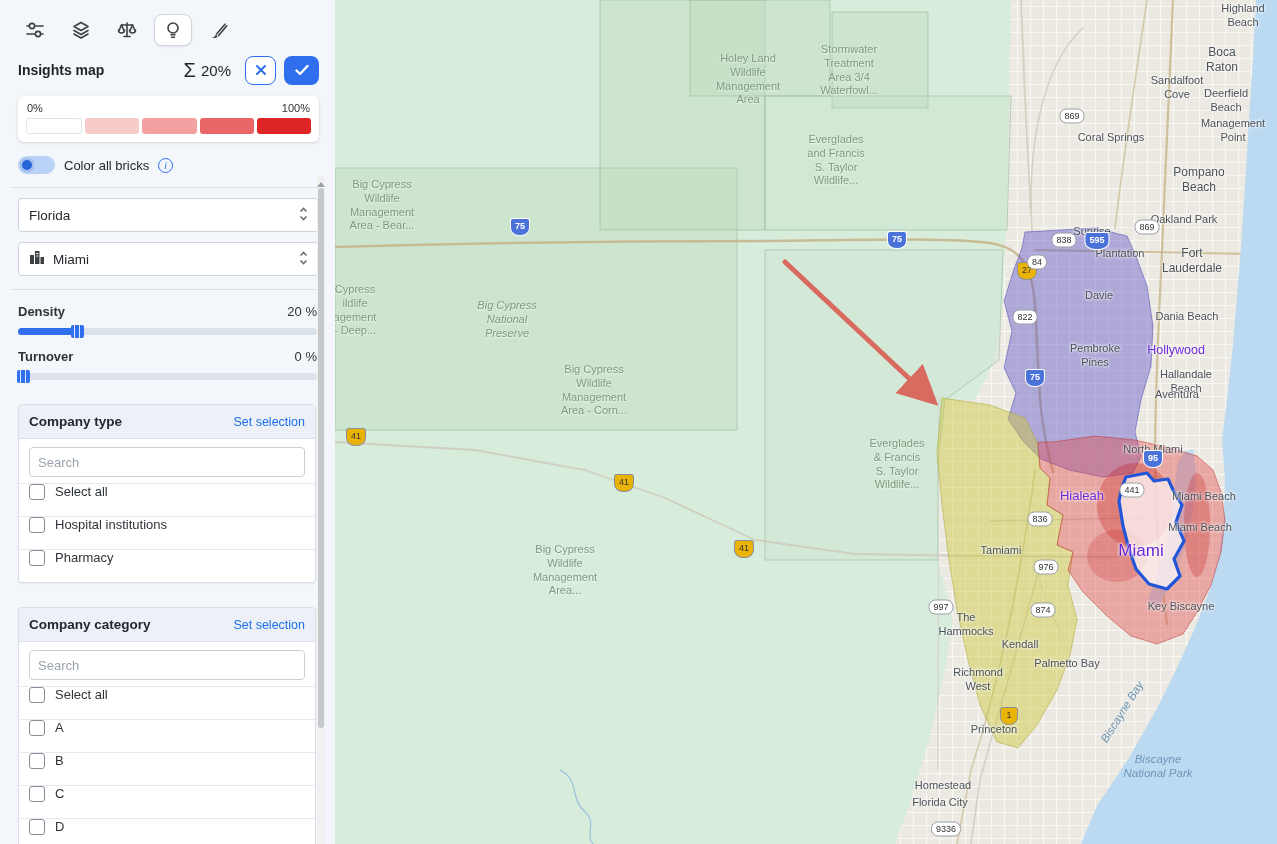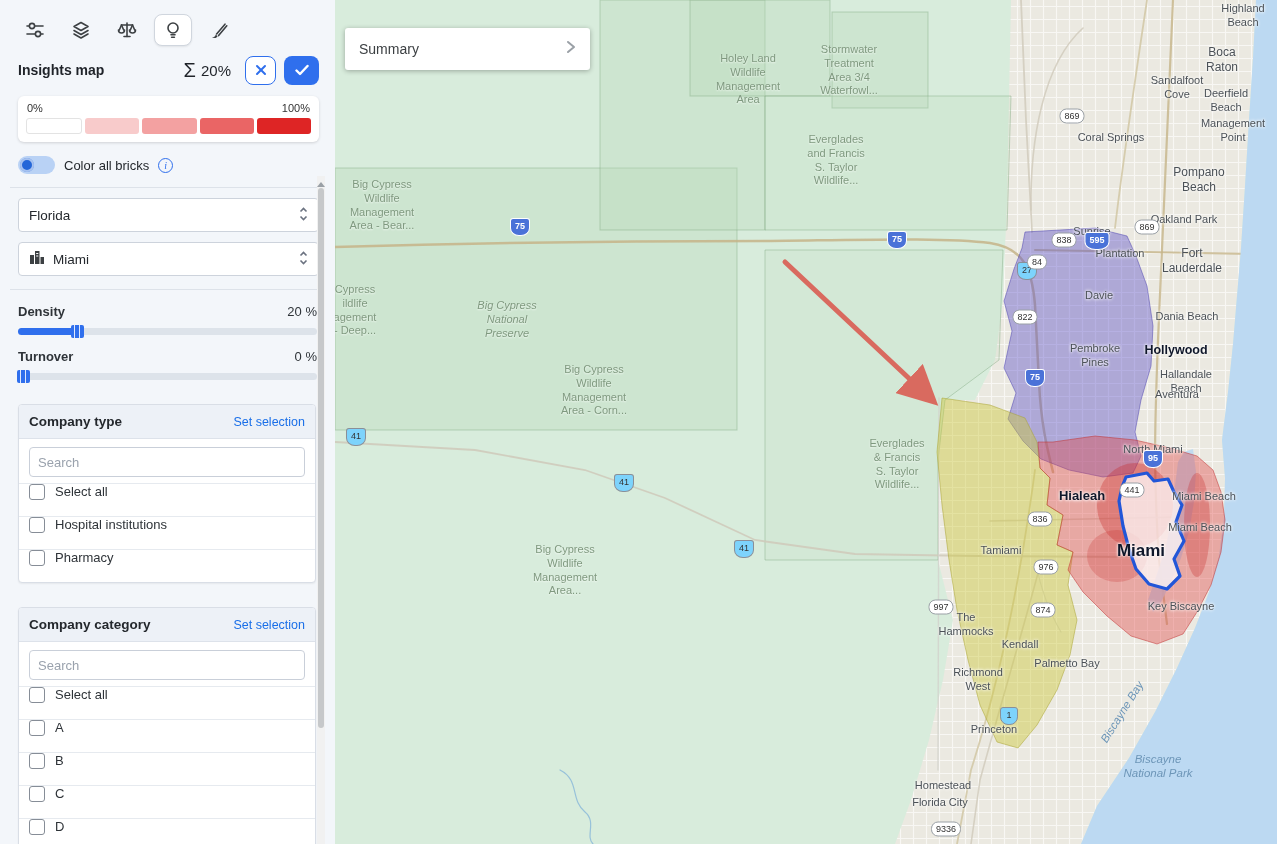--- a/index.html
+++ b/index.html
@@ -62,26 +62,26 @@
   .scroll-thumb { position:absolute; top:12px; left:1px; width:6px; height:540px; background:#c6c8ca; border-radius:3px; }
 
   
   .map { position:absolute; left:335px; top:0; width:942px; height:844px; background:#d8ecdc; overflow:hidden; }
   .map svg.base { position:absolute; left:0; top:0; }
   .map-labels { position:absolute; left:0; top:0; width:100%; height:100%; pointer-events:none; }
   .map-label { position:absolute; transform:translate(-50%,-50%); white-space:pre-line; text-align:center; line-height:1.25; pointer-events:none; }
   .map-label.area { color:#7f997f; font-size:11px; text-shadow:0 1px 2px rgba(255,255,255,.8); }
   .map-label.city { color:#4b5157; font-size:11px; text-shadow:0 1px 3px rgba(255,255,255,.95), 0 -1px 3px rgba(255,255,255,.95); }
   .map-label.water { color:#6d96b8; font-size:11.5px; font-style:italic; text-shadow:none; }
-  .map-label.bold { font-weight:bold; color:#0f172a; }
+  .map-label.bold { font-weight:normal; color:#6d28d9; }
   .map-label.italic { font-style:italic; }
 
   .shield { position:absolute; transform:translate(-50%,-50%); font-size:9px; line-height:1; pointer-events:none; text-align:center; }
   .shield.interstate { background:#4a72d8; color:#fff; padding:3px 4px 4px 4px; border-radius:3px 3px 45% 45%; border:1px solid #fff; min-width:20px; font-weight:bold; }
-  .shield.us { background:#7dd3fc; color:#333; padding:3px 4px 4px 4px; border-radius:3px 3px 45% 45%; border:1px solid #8a8f98; min-width:18px; }
+  .shield.us { background:#eab308; color:#333; padding:3px 4px 4px 4px; border-radius:3px 3px 45% 45%; border:1px solid #8a8f98; min-width:18px; }
   .shield.state { background:#fff; color:#333; padding:2px 4px; border-radius:7px; border:1px solid #9aa0a6; min-width:16px; }
 
   .summary-card { position:absolute; left:10px; top:28px; width:245px; height:42px; background:#fff; border-radius:3px; box-shadow:0 1px 5px rgba(0,0,0,.3); display:flex; align-items:center; justify-content:space-between; padding:0 14px; z-index:4; cursor:pointer; }
   .summary-label { font-size:14px; color:#3c4043; }
   .summary-chevron svg { stroke:#9aa0a6; fill:none; stroke-width:2; stroke-linecap:round; stroke-linejoin:round; }
 </style>
 </head>
 <body>
 
 <div id="app">
@@ -434,22 +434,14 @@
         <div class="shield state" style="left: 702px; top: 262px;">84</div>
         <div class="shield state" style="left: 690px; top: 317px;">822</div>
         <div class="shield state" style="left: 606px; top: 607px;">997</div>
         <div class="shield state" style="left: 705px; top: 519px;">836</div>
         <div class="shield state" style="left: 711px; top: 567px;">976</div>
         <div class="shield state" style="left: 708px; top: 610px;">874</div>
         <div class="shield state" style="left: 797px; top: 490px;">441</div>
         <div class="shield state" style="left: 611px; top: 829px;">9336</div>
       </div>
 
-    <div class="summary-card">
-      <span class="summary-label">Summary</span>
-      <span class="summary-chevron">
-        <svg width="10" height="14" viewBox="0 0 10 14">
-            <path d="M2 2 L8 7 L2 12"></path>
-          </svg>
-      </span>
-    </div>
   </div>
 </div>
 
 </body></html>

